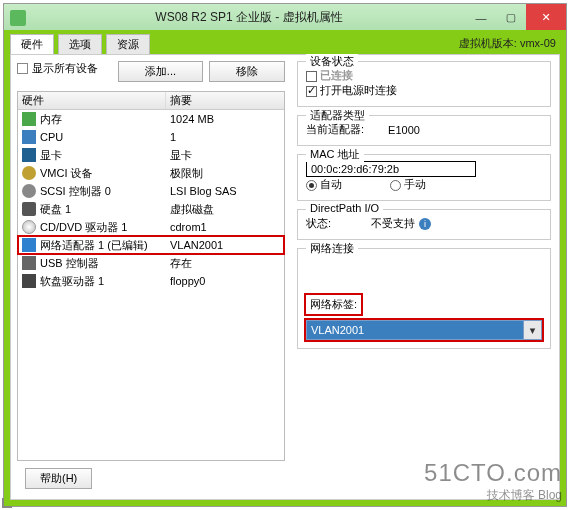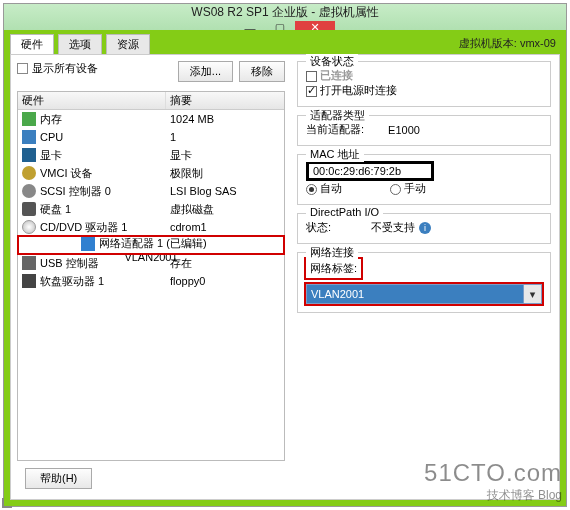--- a/index.html
+++ b/index.html
@@ -1,66 +1,66 @@
 <!DOCTYPE html>
 <html><head>
 <meta charset="utf-8">
 <style>
   * { box-sizing: border-box; font-family: 'Microsoft YaHei', 'SimSun', Tahoma, sans-serif; font-size: 11px; }
   body { margin: 0; padding: 3px; background: #fff; width: 570px; height: 510px; position: relative; }
   .outer { border: 1px solid #999; width: 564px; height: 504px; position: relative; }
-  .titlebar { height: 28px; background: linear-gradient(#c7ecc7, #b0e0b0); display: flex; align-items: center; position: relative; border-bottom: 1px solid #8ab08a; flex-direction: column; }
+  .titlebar { height: 28px; background: linear-gradient(#c7ecc7, #b0e0b0); display: flex; align-items: center; position: relative; border-bottom: 1px solid #8ab08a; }
   .titlebar-icon { width: 16px; height: 16px; margin: 0 6px; background: #5cb85c; border-radius: 2px; display:flex; align-items:center; justify-content:center; }
   .titlebar-title { flex: 1; text-align: center; color: #222; font-size: 12px; }
   .win-btns { display: flex; align-items: stretch; height: 100%; }
   .win-btn { width: 30px; display:flex; align-items:center; justify-content:center; color:#333; }
   .win-btn.close { background:#e04040; color:#fff; width:40px; }
   .content { position:absolute; top:26px; left:0; right:0; bottom:0; background:#84cc16; }
   .tabs { display:flex; gap:4px; padding:4px 6px 0 6px; }
   .tab { padding:2px 10px; border:1px solid #bbb; border-bottom:none; background:#fff; font-size:11px; }
   .tab.inactive { background:#e8e8e8; }
   .vmver { position:absolute; top:6px; right:10px; font-size:11px; color:#222; }
   .main { position:absolute; top:24px; left:6px; right:6px; bottom:6px; background:#fff; border:1px solid #ccc; }
   .left { position:absolute; left:6px; top:6px; width:268px; bottom:38px; }
   .chk-row { display:flex; align-items:center; gap:4px; margin-bottom:17px; }
   .chk { width:11px; height:11px; border:1px solid #888; background:#fff; }
   .btnrow { position:absolute; right:0; top:0; display:flex; gap:6px; }
-  .btn { border:1px solid #aaa; background:linear-gradient(#fdfdfd,#e8e8e8); padding:2px 11px; font-size:11px;text-align:center; }
+  .btn { border:1px solid #aaa; background:linear-gradient(#fdfdfd,#e8e8e8); padding:2px 26px; font-size:11px;text-align:center; }
   .hwlist { position:absolute; top:30px; left:0; right:0; bottom:0; border:1px solid #bbb; background:#fff; }
   .hwhead { display:flex; background:linear-gradient(#f8f8f8,#e6e6e6); border-bottom:1px solid #ccc; height:18px; }
   .hcol1 { width:148px; padding:1px 4px; border-right:1px solid #ddd; }
   .hcol2 { flex:1; padding:1px 4px; }
   .hwrow { display:flex; height:18px; align-items:center; }
   .hwrow .c1 { width:148px; padding:0 4px; display:flex; align-items:center; gap:4px; }
   .hwrow .c2 { flex:1; padding:0 4px; }
   .ic { width:14px; height:14px; display:inline-block; }
   .ic-mem { background:#4aa84a; }
   .ic-cpu { background:#3b7fbf; }
   .ic-disp { background:#206090; }
   .ic-vmci { background:#c0a030; border-radius:50%; }
   .ic-scsi { background:#888; border-radius:50%; }
   .ic-disk { background:#555; border-radius:2px; }
   .ic-cd { background:radial-gradient(#fff,#bbb); border-radius:50%; border:1px solid #999; }
   .ic-net { background:#3080d0; }
   .ic-usb { background:#666; }
   .ic-floppy { background:#444; }
-  .highlight-row { outline:2px solid #d00000; outline-offset:-1px;flex-direction:column; }
+  .highlight-row { outline:2px solid #d00000; outline-offset:-1px; }
 
   .right { position:absolute; left:286px; top:6px; right:8px; bottom:38px; }
   .group { border:1px solid #ccc; margin-bottom:8px; padding:6px 8px 8px 8px; position:relative; }
   .group .legend { position:absolute; top:-8px; left:8px; background:#fff; padding:0 4px; font-size:11px; }
   .grayline { color:#999;font-weight:bold; }
-  .macfield { border:3px solid #000000; padding:1px 4px; background:#fff; width:128px; display:inline-block; }
+  .macfield { border:1px solid #000000; padding:1px 4px; background:#fff; width:170px; display:inline-block; }
   .radio { width:11px; height:11px; border:1px solid #666; border-radius:50%; display:inline-block; vertical-align:middle; margin-right:3px; position:relative; }
   .radio.checked::after { content:""; position:absolute; left:2px; top:2px; width:5px; height:5px; background:#333; border-radius:50%; }
   .checked-box { width:11px; height:11px; border:1px solid #666; display:inline-block; vertical-align:middle; margin-right:3px; position:relative; background:#fff; }
   .checked-box.on::after { content:"✓"; position:absolute; top:-3px; left:0; font-size:11px; }
   .info-ic { display:inline-block; width:12px; height:12px; border-radius:50%; background:#3b7fbf; color:#fff; text-align:center; line-height:12px; font-size:9px; margin-left:4px; }
 
-  .netlabel-box { outline:2px solid #d00000; padding:2px 4px; display:inline-block; }
+  .netlabel-box { outline:2px solid #d00000; padding:2px 4px; display:inline-block;margin-top:40px; }
   .combo { display:flex; border:1px solid #7a9cc6; background:#3b7fbf; height:20px; align-items:center; color:#fff; outline:2px solid #d00000; }
   .combo .cv { flex:1; padding:0 4px; }
   .combo .dd { width:18px; background:#e8e8e8; color:#333; text-align:center; border-left:1px solid #7a9cc6; height:100%; line-height:18px; }
 
   .helpbtn { position:absolute; left:14px; bottom:10px; border:1px solid #aaa; background:linear-gradient(#fdfdfd,#e8e8e8); padding:2px 14px; }
 
   .watermark { position:absolute; right:8px; bottom:6px; color:rgba(0,0,0,0.45); font-family: Arial; text-align:right; }
   .watermark .b { font-size:24px; font-weight:400; letter-spacing:1px; }
   .watermark .s { font-size:12px; }
   .corner { position:absolute; left:2px; bottom:2px; width:10px; height:10px; border-left:2px solid #888; border-bottom:2px solid #888; }

